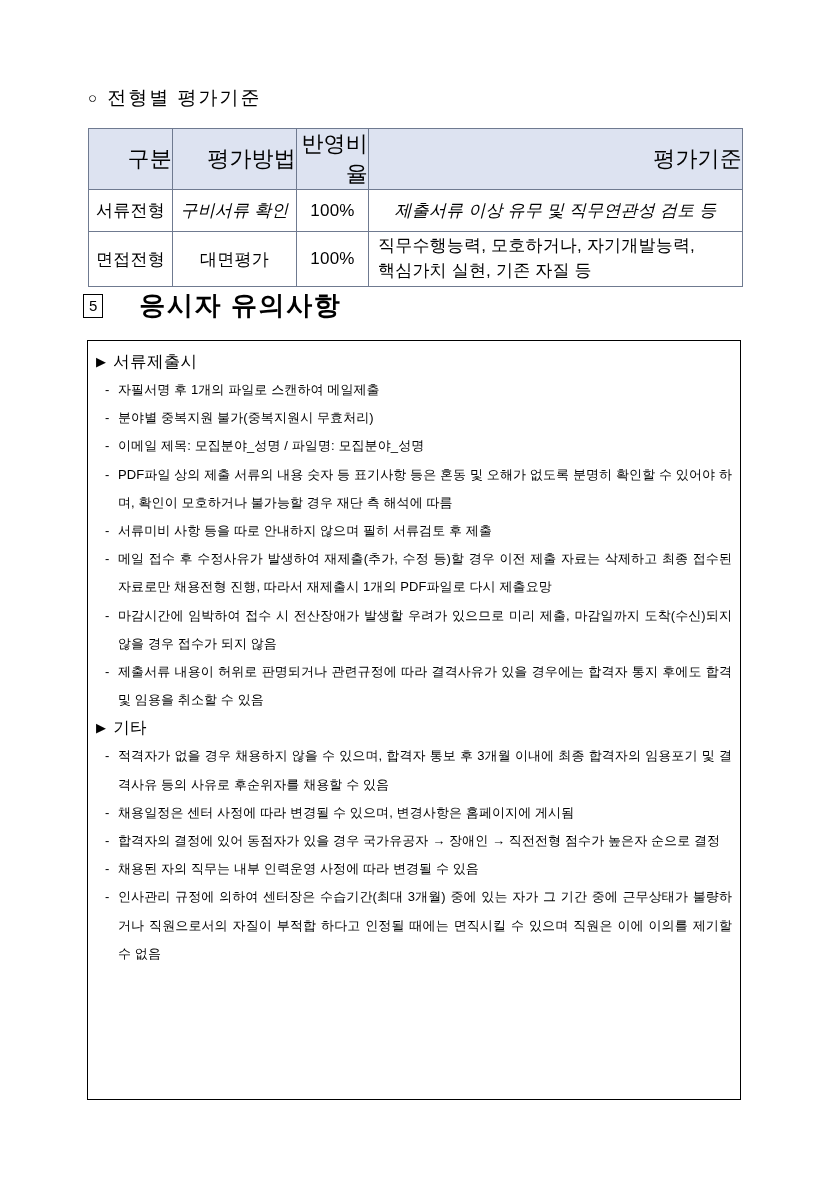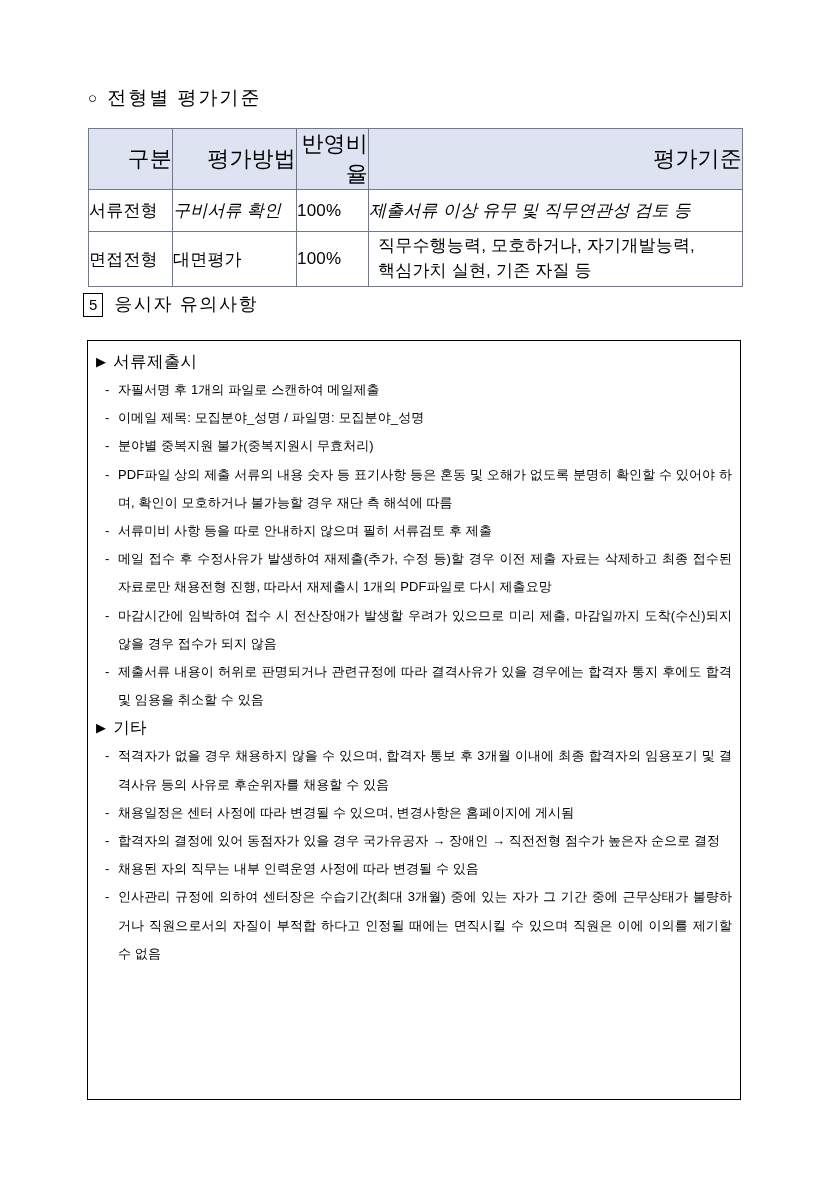--- a/index.html
+++ b/index.html
@@ -61,20 +61,21 @@
   }
   .crit-table thead th {
     background: #dde3f1;
     height: 28px;
     text-align: right;
     font-size: 22px;
     letter-spacing: 0.2px;
   }
   .crit-table tbody td {
     height: 41px;
+    text-align: center;
     letter-spacing: 0.2px;
   }
   .crit-table tbody tr.tall td { height: 54px; }
   .col-a { width: 84px; }
   .col-b { width: 124px; }
   .col-c { width: 72px; }
   .col-d { width: 374px; }
   .cell-left {
     text-align: left !important;
     padding-left: 9px !important;
@@ -97,24 +98,25 @@
     display: inline-block;
     border: 1.6px solid #000;
     font-size: 15px;
     line-height: 1;
     padding: 3px 5px 4px 5px;
     font-weight: normal;
     position: relative;
     top: 1px;
   }
   .sec-title {
-    font-size: 18px;
-    font-weight: normal;
+    font-size: 26px;
+    font-weight: bold;
     letter-spacing: 1.6px;
     line-height: 1;
+    margin-left: 25px;
   }
 
   
   .notice-box {
     position: absolute;
     left: 87px;
     top: 340px;
     width: 654px;
     height: 760px;
     border: 1.6px solid #000;
@@ -202,22 +204,22 @@
     <span class="sec-title">응시자 유의사항</span>
   </div>
 
   <div class="notice-box">
 
     <div class="n-group-head">
       <span class="tri">▶</span>
       <span>서류제출시</span>
     </div>
     <p class="n-item single">자필서명 후 1개의 파일로 스캔하여 메일제출</p>
+    <p class="n-item single">분야별 중복지원 불가(중복지원시 무효처리)</p>
     <p class="n-item single">이메일 제목: 모집분야_성명 / 파일명: 모집분야_성명</p>
-    <p class="n-item single">분야별 중복지원 불가(중복지원시 무효처리)</p>
     <p class="n-item">PDF파일 상의 제출 서류의 내용 숫자 등 표기사항 등은 혼동 및 오해가 없도록 분명히 확인할 수 있어야 하며, 확인이 모호하거나 불가능할 경우 재단 측 해석에 따름</p>
     <p class="n-item single">서류미비 사항 등을 따로 안내하지 않으며 필히 서류검토 후 제출</p>
     <p class="n-item">메일 접수 후 수정사유가 발생하여 재제출(추가, 수정 등)할 경우 이전 제출 자료는 삭제하고 최종 접수된 자료로만 채용전형 진행, 따라서 재제출시 1개의 PDF파일로 다시 제출요망</p>
     <p class="n-item">마감시간에 임박하여 접수 시 전산장애가 발생할 우려가 있으므로 미리 제출, 마감일까지 도착(수신)되지 않을 경우 접수가 되지 않음</p>
     <p class="n-item">제출서류 내용이 허위로 판명되거나 관련규정에 따라 결격사유가 있을 경우에는 합격자 통지 후에도 합격 및 임용을 취소할 수 있음</p>
 
     <div class="n-group-head">
       <span class="tri">▶</span>
       <span>기타</span>
     </div>

